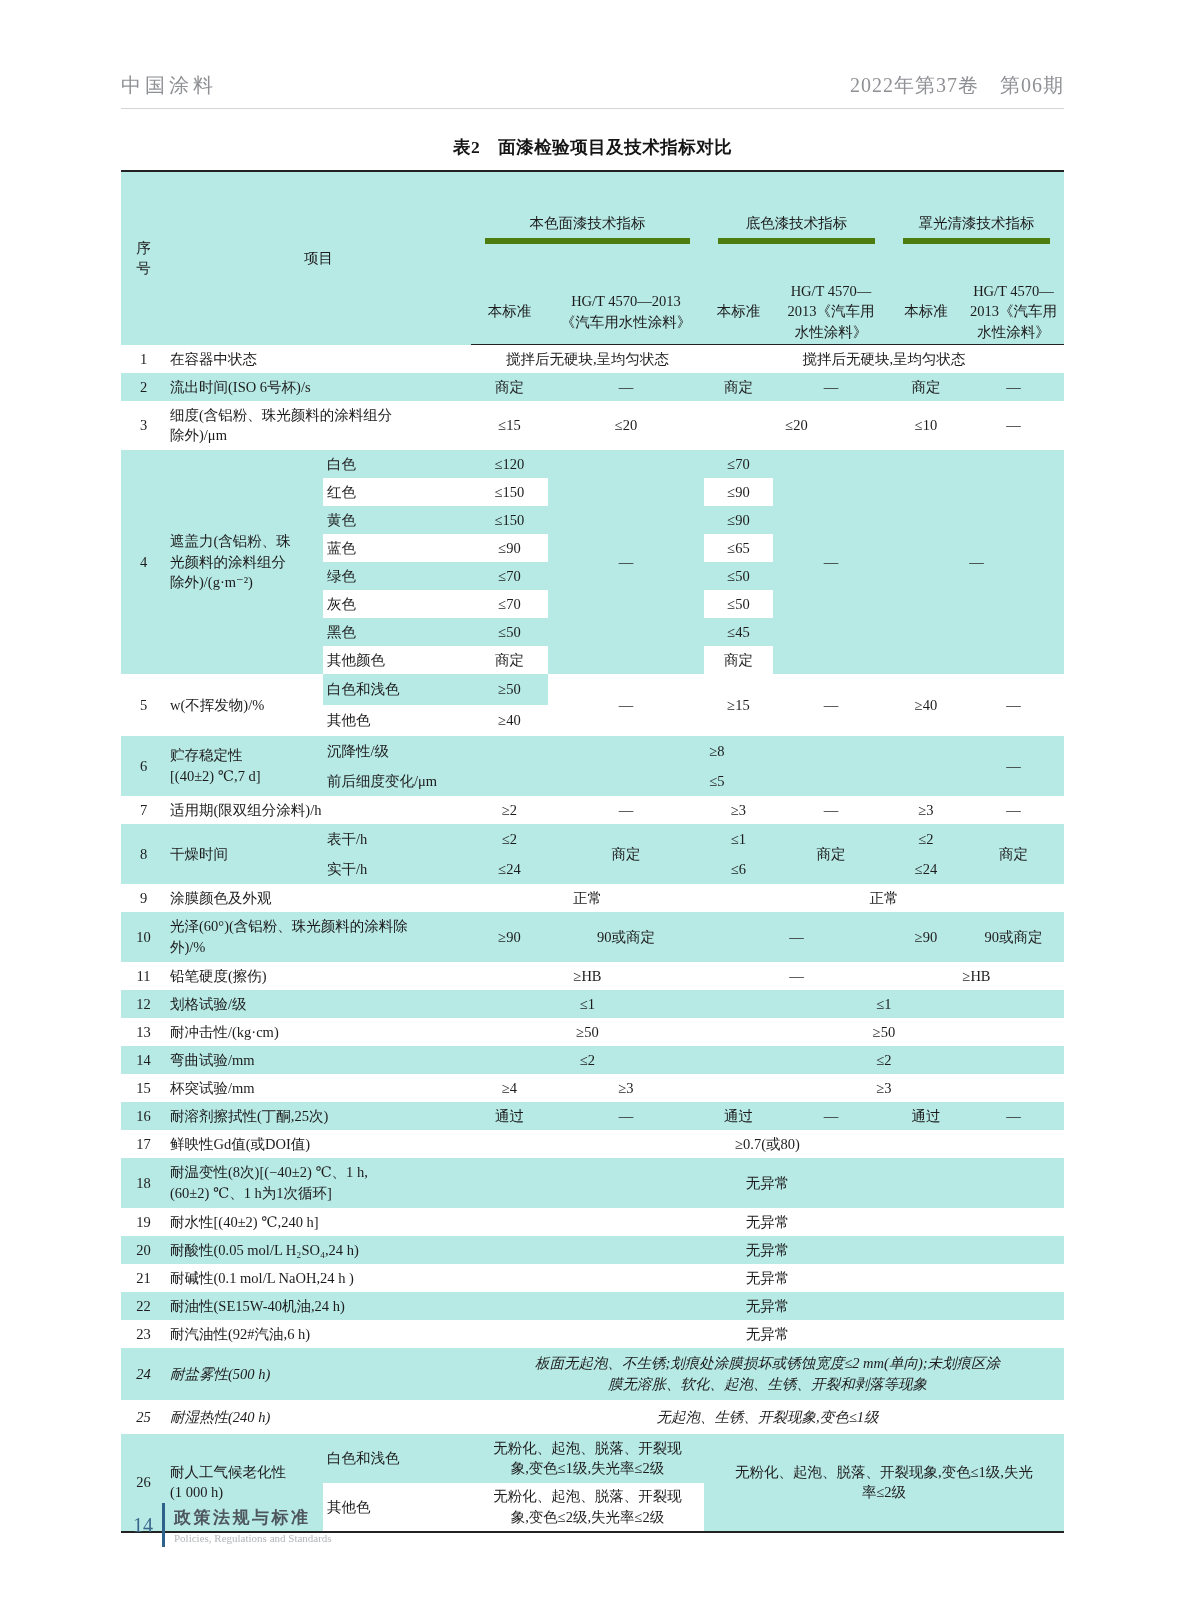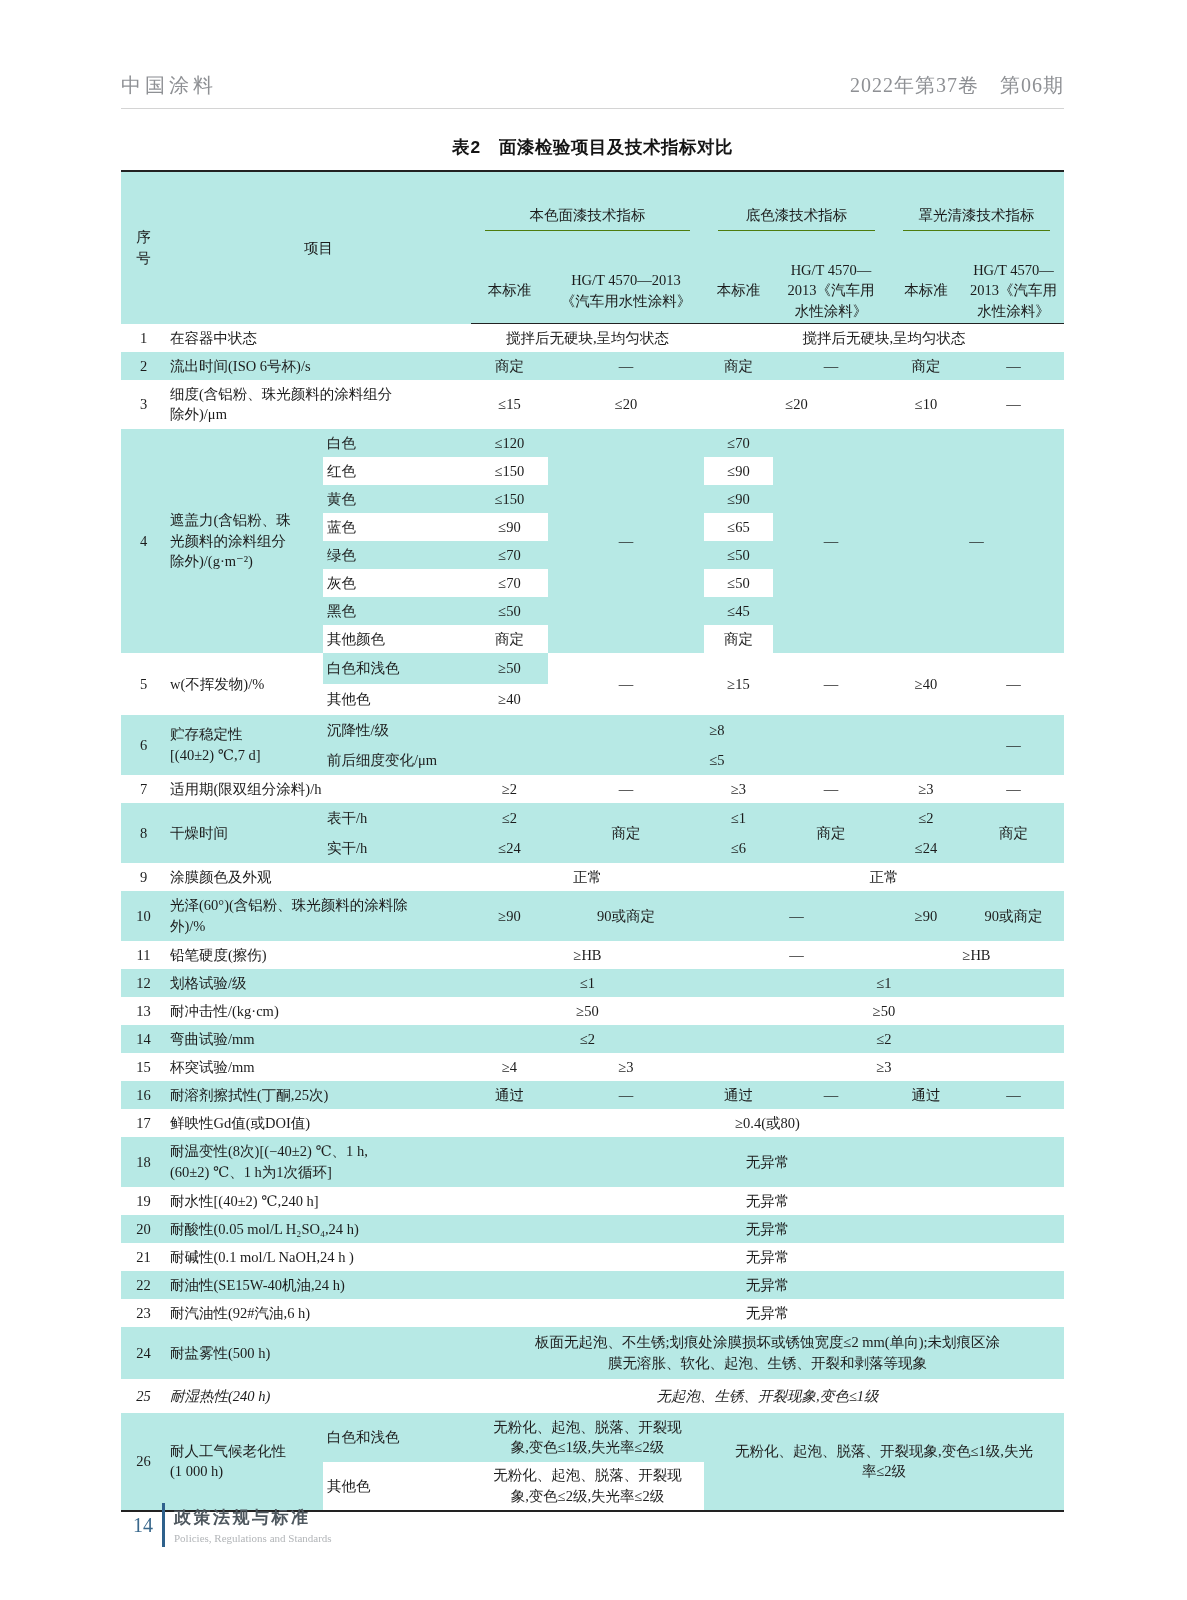--- a/index.html
+++ b/index.html
@@ -14,39 +14,39 @@
   .page-head {
     display:flex; justify-content:space-between; align-items:flex-end;
     color:var(--head-gray); font-size:20px; padding-bottom:9px;
     border-bottom:1px solid #d4d4d4;
   }
   .journal { letter-spacing:4px; }
   .issue { letter-spacing:1px;margin-left:44px; }
 
   
   .title-cn {
-    margin-top:26px; text-align:center; font-family:Liberation Mono, monospace;
+    margin-top:26px; text-align:center; font-family:Liberation Serif, serif;
     font-weight:bold; font-size:17.5px; color:#151515; letter-spacing:0.5px;
   }
   .title-en {
     margin-top:7px; text-align:center; font-weight:bold; font-size:15.5px; color:#111;
   }
 
   
   table {
     border-collapse:collapse; table-layout:fixed; width:943px; margin-top:11px;
     font-size:14.5px; border-top:2px solid #222; border-bottom:2px solid #222;
   }
   th, td {
     padding:2px 4px; text-align:center; vertical-align:middle;
     white-space:pre-line; font-weight:normal; line-height:1.42; overflow:hidden;
   }
   thead th { background:var(--cyan); }
   thead tr.subrow th { border-bottom:1.5px solid #222; }
-  .grp-inner { margin:4px 10px; padding:6px 0 5px; border-bottom:1px solid #4d7c0f; }
+  .grp-inner { margin:12px 10px; padding:6px 0 5px; border-bottom:6px solid #4d7c0f; }
   td.c { background:var(--cyan); }
   td.w { background:#ffffff; }
   td.al, th.al { text-align:left; }
 
   
   .page-foot { position:absolute; left:133px; top:1503px; display:flex; align-items:center; }
   .pgnum { font-size:20px; color:var(--footer-num); margin-right:9px; }
   .foot-bar { width:3px; height:44px; background:var(--footer-bar); margin-right:9px; }
   .sec-cn {
     font-family:"Liberation Sans","DejaVu Sans",sans-serif; font-weight:bold;
@@ -292,21 +292,21 @@
           <td class="c">通过</td>
           <td class="c">—</td>
           <td class="c">通过</td>
           <td class="c">—</td>
           <td class="c">通过</td>
           <td class="c">—</td>
         </tr>
         <tr style="height: 28px;">
           <td class="w">17</td>
           <td colspan="2" class="w al">鲜映性Gd值(或DOI值)</td>
-          <td colspan="6" class="w">≥0.4(或80)</td>
+          <td colspan="6" class="w">≥0.7(或80)</td>
         </tr>
         <tr style="height: 50px;">
           <td class="c">18</td>
           <td colspan="2" class="c al">耐温变性(8次)[(−40±2) ℃、1 h,
 (60±2) ℃、1 h为1次循环]</td>
           <td colspan="6" class="c">无异常</td>
         </tr>
         <tr style="height: 28px;">
           <td class="w">19</td>
           <td colspan="2" class="w al">耐水性[(40±2) ℃,240 h]</td>
@@ -325,21 +325,21 @@
         <tr style="height: 28px;">
           <td class="c">22</td>
           <td colspan="2" class="c al">耐油性(SE15W-40机油,24 h)</td>
           <td colspan="6" class="c">无异常</td>
         </tr>
         <tr style="height: 28px;">
           <td class="w">23</td>
           <td colspan="2" class="w al">耐汽油性(92#汽油,6 h)</td>
           <td colspan="6" class="w">无异常</td>
         </tr>
-        <tr style="height: 52px;">
+        <tr style="height: 52px; font-style: italic;">
           <td class="c">24</td>
           <td colspan="2" class="c al">耐盐雾性(500 h)</td>
           <td colspan="6" class="c">板面无起泡、不生锈;划痕处涂膜损坏或锈蚀宽度≤2 mm(单向);未划痕区涂
 膜无溶胀、软化、起泡、生锈、开裂和剥落等现象</td>
         </tr>
         <tr style="height: 34px; font-style: italic;">
           <td class="w">25</td>
           <td colspan="2" class="w al">耐湿热性(240 h)</td>
           <td colspan="6" class="w">无起泡、生锈、开裂现象,变色≤1级</td>
         </tr>

